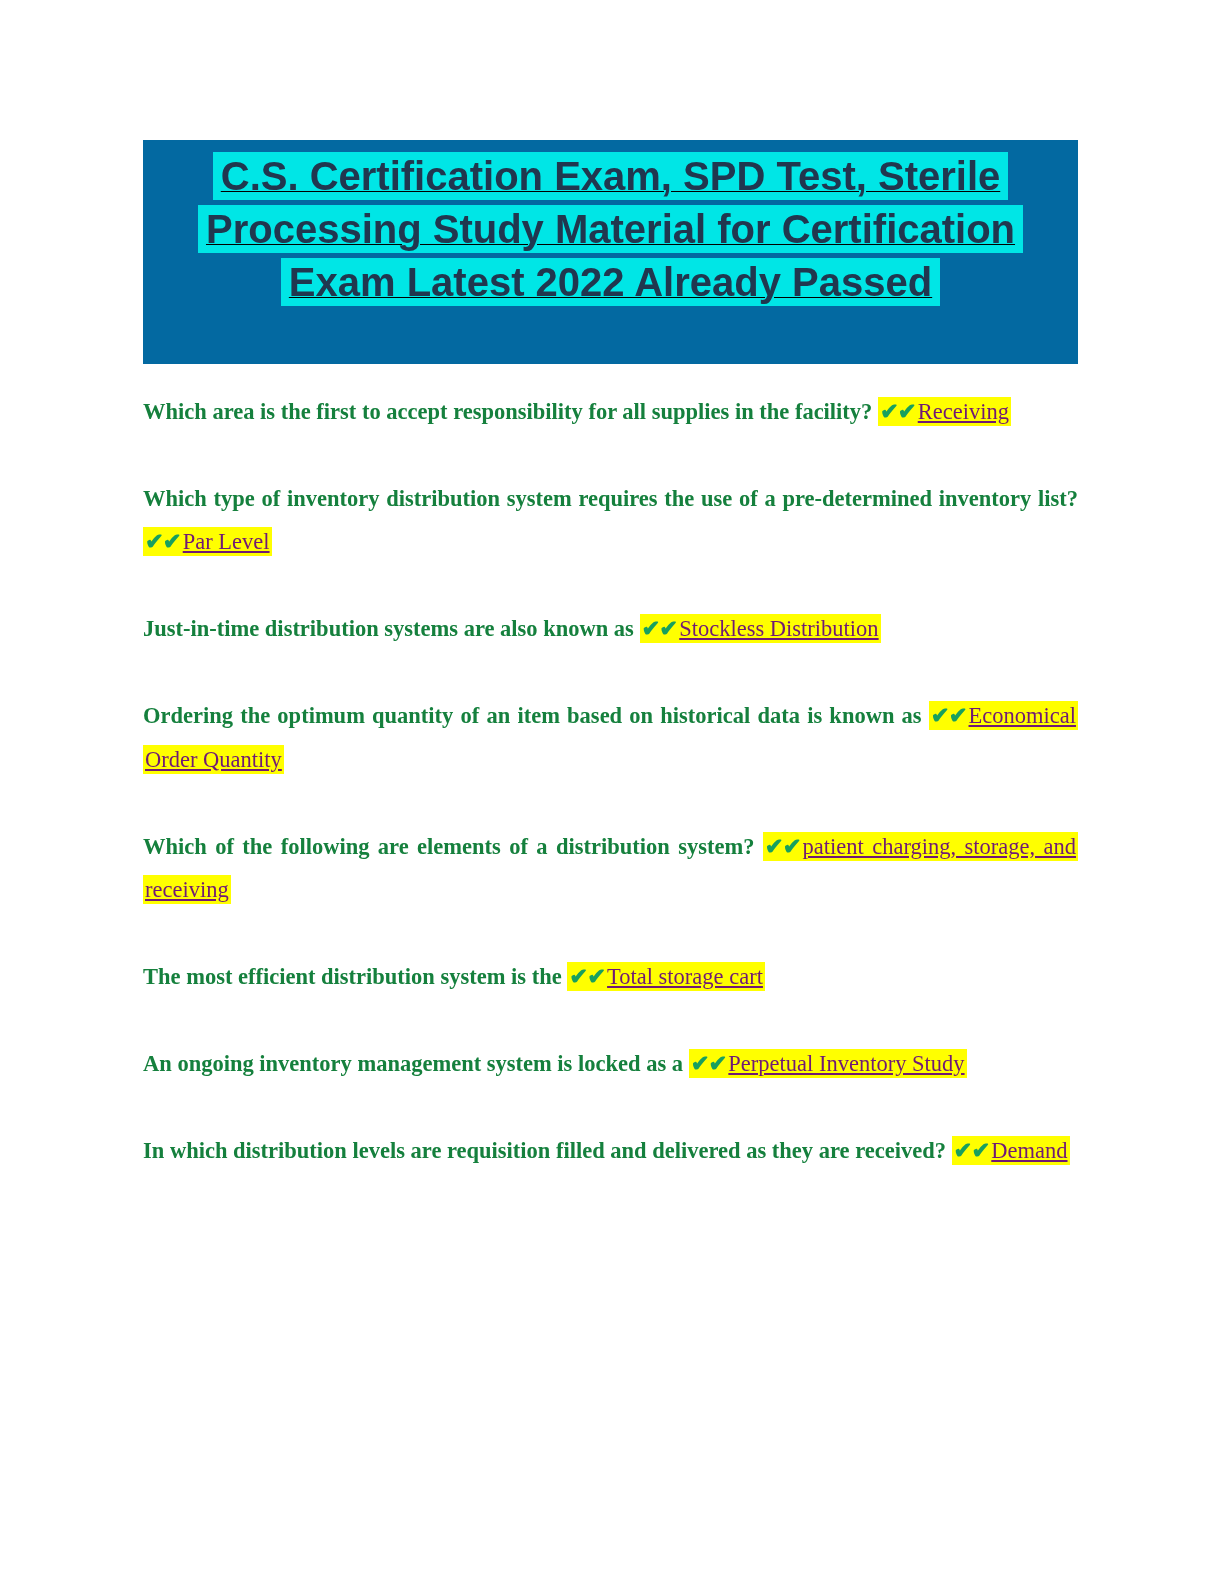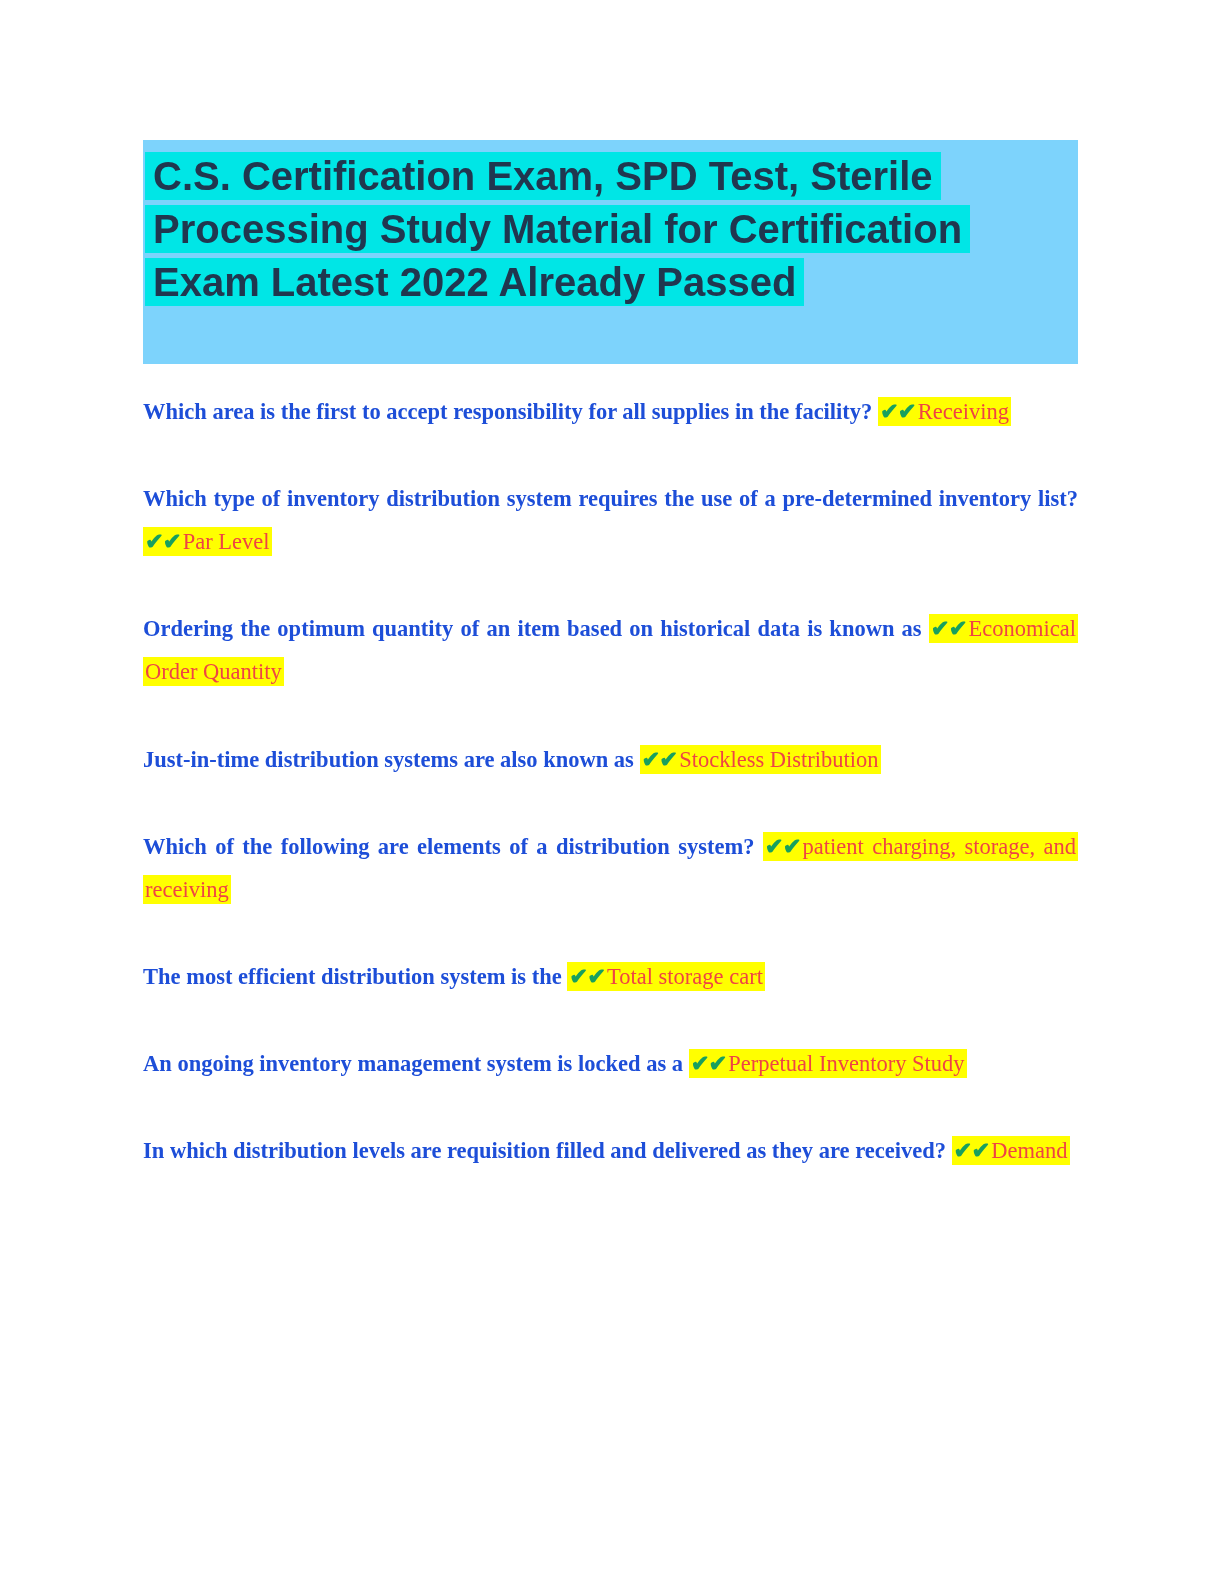--- a/index.html
+++ b/index.html
@@ -9,81 +9,84 @@
     min-height: 1584px;
     font-family: "Liberation Serif", serif;
     color: #000;
   }
   .page {
     width: 1224px;
     min-height: 1584px;
     padding: 140px 146px 80px 143px;
   }
   .title-box {
-    background: #7dd3fc;
+    background: #0369a1;
+    text-align: center;
     padding: 10px 2px 54px 2px;
     margin: 0 0 26px 0;
+    text-decoration: underline;
   }
   .title-hl {
     display: inline;
     background: #00e6e6;
     color: #20374f;
     font-family: "Liberation Sans", sans-serif;
     font-weight: bold;
     font-size: 40px;
     line-height: 1.33;
     padding: 2px 8px;
     -webkit-box-decoration-break: clone;
     box-decoration-break: clone;
   }
   .qa {
     font-size: 22.5px;
     line-height: 1.92;
     text-align: justify;
     margin: 0 0 44px 0;
   }
   .q {
-    color: #1d4ed8;
+    color: #15803d;
     font-weight: bold;
   }
   .ans-hl {
     background: #ffff00;
     font-weight: normal;
     padding: 2px 2px;
     -webkit-box-decoration-break: clone;
     box-decoration-break: clone;
   }
   .checks {
     color: #18a05e;
     font-weight: bold;
     letter-spacing: -1px;
     padding-right: 2px;
   }
   .ans {
-    color: #ef4444;
+    color: #701a75;
+    text-decoration: underline;
   }
 </style>
 </head>
 <body>
 
 <div class="page">
 
   <div class="title-box">
     <span class="title-hl">C.S. Certification Exam, SPD Test, Sterile Processing Study Material for Certification Exam Latest 2022 Already Passed</span>
   </div>
 
   <div>
 
     <p class="qa"><span class="q">Which area is the first to accept responsibility for all supplies in the facility? </span><span class="ans-hl"><span class="checks">✔✔</span><span class="ans">Receiving</span></span></p>
 
     <p class="qa"><span class="q">Which type of inventory distribution system requires the use of a pre-determined inventory list? </span><span class="ans-hl"><span class="checks">✔✔</span><span class="ans">Par Level</span></span></p>
 
+    <p class="qa"><span class="q">Just-in-time distribution systems are also known as </span><span class="ans-hl"><span class="checks">✔✔</span><span class="ans">Stockless Distribution</span></span></p>
+
     <p class="qa"><span class="q">Ordering the optimum quantity of an item based on historical data is known as </span><span class="ans-hl"><span class="checks">✔✔</span><span class="ans">Economical Order Quantity</span></span></p>
-
-    <p class="qa"><span class="q">Just-in-time distribution systems are also known as </span><span class="ans-hl"><span class="checks">✔✔</span><span class="ans">Stockless Distribution</span></span></p>
 
     <p class="qa"><span class="q">Which of the following are elements of a distribution system? </span><span class="ans-hl"><span class="checks">✔✔</span><span class="ans">patient charging, storage, and receiving</span></span></p>
 
     <p class="qa"><span class="q">The most efficient distribution system is the </span><span class="ans-hl"><span class="checks">✔✔</span><span class="ans">Total storage cart</span></span></p>
 
 
 
     <p class="qa"><span class="q">An ongoing inventory management system is locked as a </span><span class="ans-hl"><span class="checks">✔✔</span><span class="ans">Perpetual Inventory Study</span></span></p>
 
     <p class="qa"><span class="q">In which distribution levels are requisition filled and delivered as they are received? </span><span class="ans-hl"><span class="checks">✔✔</span><span class="ans">Demand</span></span></p>

